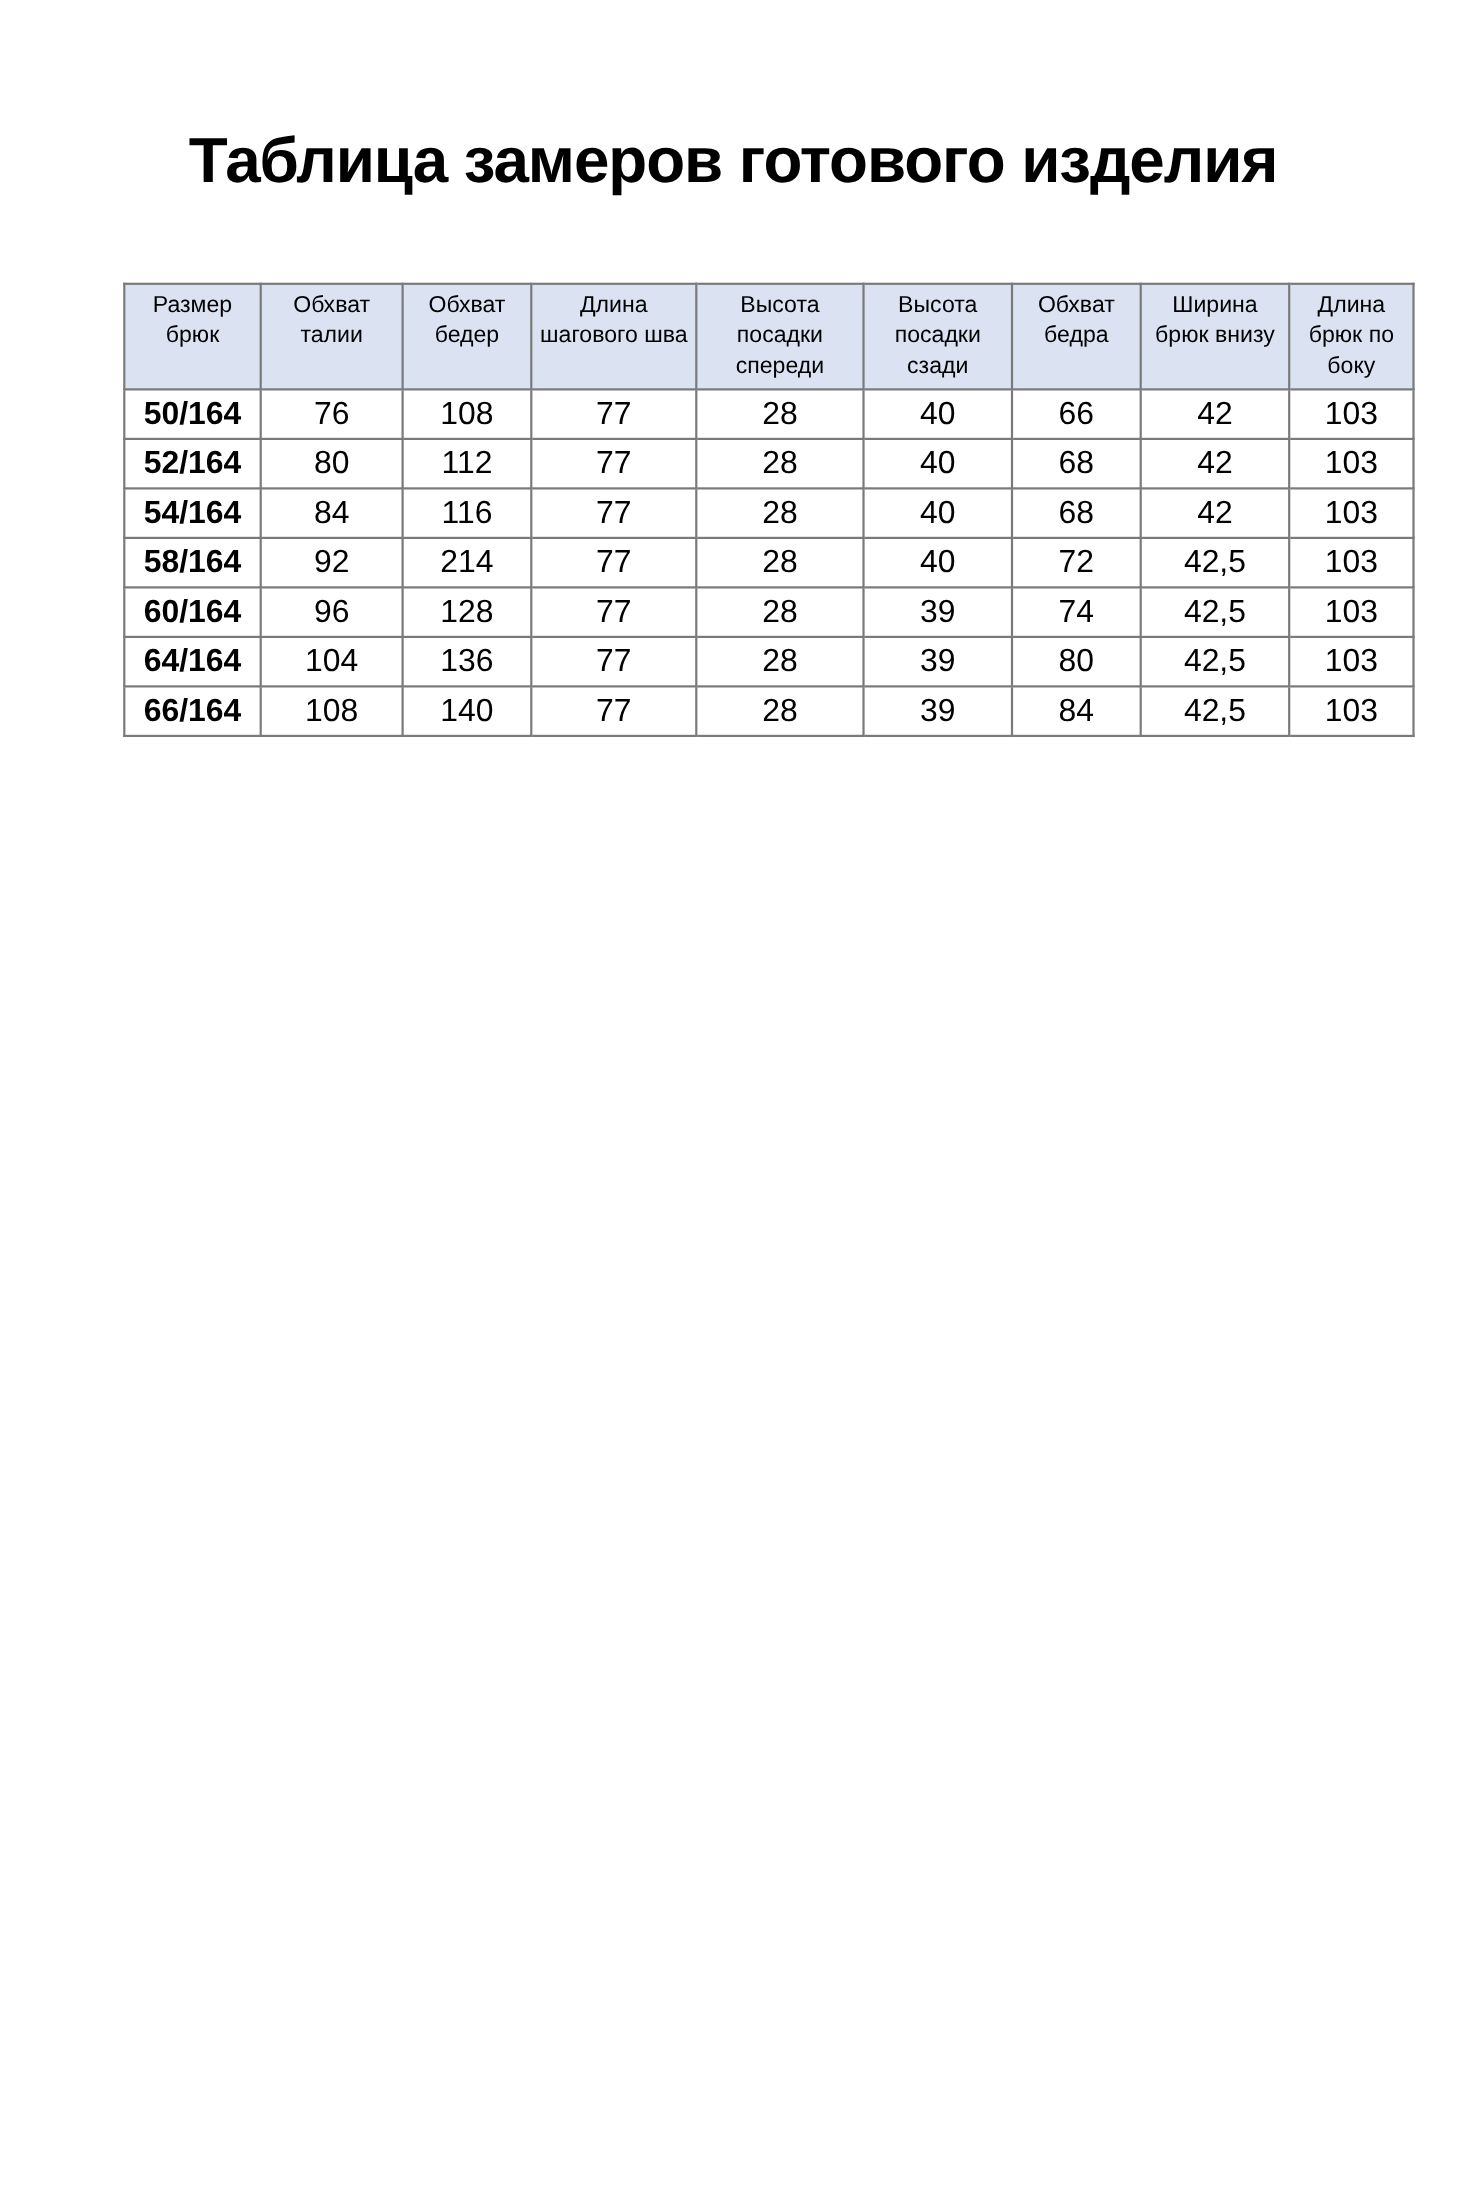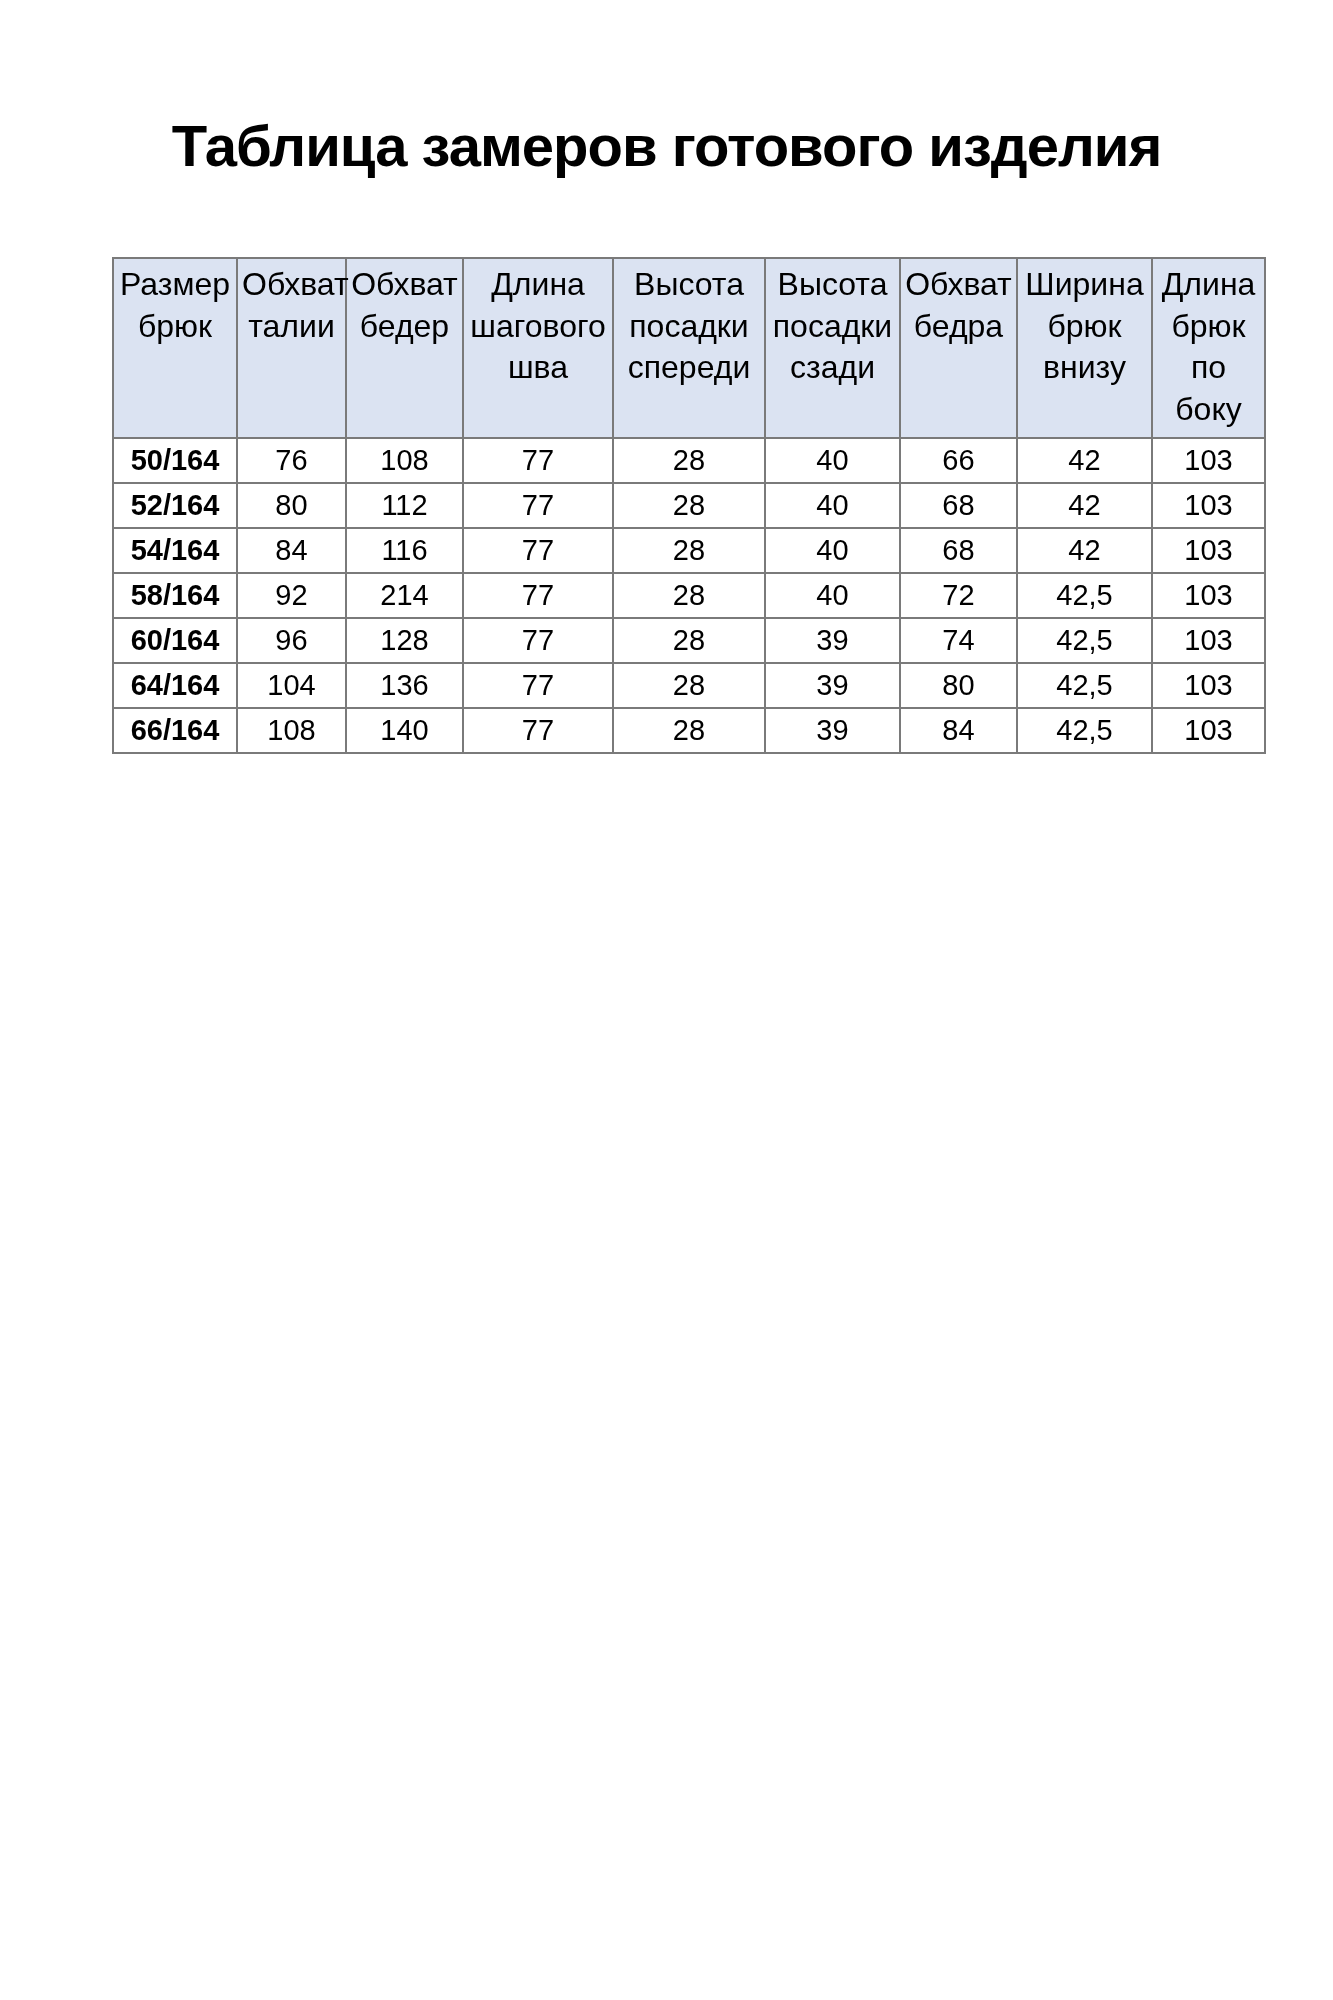--- a/index.html
+++ b/index.html
@@ -35,38 +35,38 @@
     table-layout: fixed;
   }
   .size-table th, .size-table td {
     border: 2px solid var(--border-color, #7a7a7a);
     text-align: center;
     box-sizing: border-box;
   }
   .size-table th {
     background: var(--header-bg, #dbe3f2);
     font-weight: 400;
-    font-size: 32px;
+    font-size: 21px;
     line-height: 1.3;
     vertical-align: top;
     padding: 5px 4px 7px 4px;
   }
   .size-table td {
     background: #ffffff;
     font-size: 29px;
     height: 45px;
     padding: 0 4px;
     vertical-align: middle;
   }
   .size-table td:first-child {
     font-weight: 700;
   }
   
   .size-table th:nth-child(1) { width: 124px; }
-  .size-table th:nth-child(2) { width: 109px; }
+  .size-table th:nth-child(2) { width: 129px; }
   .size-table th:nth-child(3) { width: 117px; }
   .size-table th:nth-child(4) { width: 150px; }
   .size-table th:nth-child(5) { width: 152px; }
   .size-table th:nth-child(6) { width: 135px; }
   .size-table th:nth-child(7) { width: 117px; }
   .size-table th:nth-child(8) { width: 135px; }
   .size-table th:nth-child(9) { width: 113px; }
 </style>
 </head>
 <body>

